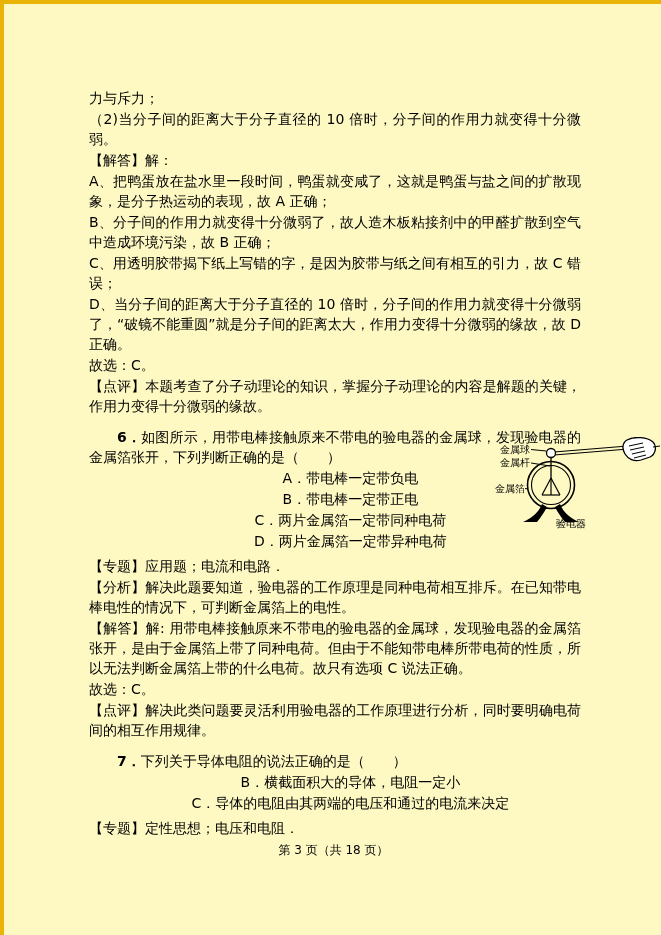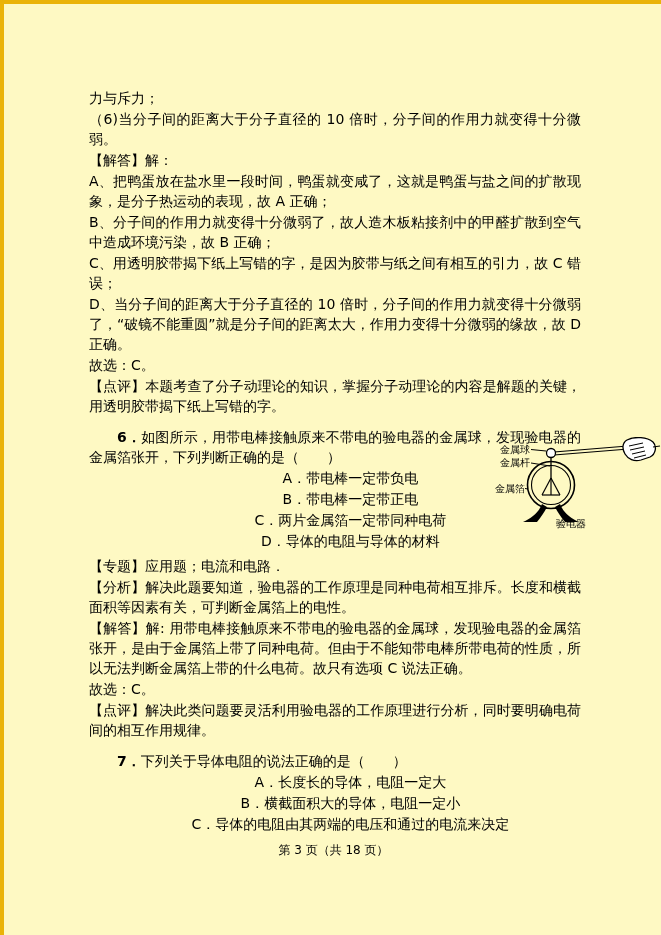--- a/index.html
+++ b/index.html
@@ -40,28 +40,28 @@
     text-align:center; font-size:12px; color:#000;
   }
 </style>
 </head>
 <body>
 
 <div class="page">
   <div class="content">
 
     <p class="para">力与斥力；</p>
-    <p class="para">（6)当分子间的距离大于分子直径的 10 倍时，分子间的作用力就变得十分微弱。</p>
+    <p class="para">（2)当分子间的距离大于分子直径的 10 倍时，分子间的作用力就变得十分微弱。</p>
     <p class="para"><span class="tag">【解答】</span><span>解：</span></p>
     <p class="para">A、把鸭蛋放在盐水里一段时间，鸭蛋就变咸了，这就是鸭蛋与盐之间的扩散现象，是分子热运动的表现，故 A 正确；</p>
     <p class="para">B、分子间的作用力就变得十分微弱了，故人造木板粘接剂中的甲醛扩散到空气中造成环境污染，故 B 正确；</p>
     <p class="para">C、用透明胶带揭下纸上写错的字，是因为胶带与纸之间有相互的引力，故 C 错误；</p>
     <p class="para">D、当分子间的距离大于分子直径的 10 倍时，分子间的作用力就变得十分微弱了，“破镜不能重圆”就是分子间的距离太大，作用力变得十分微弱的缘故，故 D 正确。</p>
     <p class="para">故选：C。</p>
-    <p class="para"><span class="tag">【点评】</span><span>本题考查了分子动理论的知识，掌握分子动理论的内容是解题的关键，用透明胶带揭下纸上写错的字。</span></p>
+    <p class="para"><span class="tag">【点评】</span><span>本题考查了分子动理论的知识，掌握分子动理论的内容是解题的关键，作用力变得十分微弱的缘故。</span></p>
 
     <div class="qblock">
       <p class="para stem"><span class="qnum">6．</span><span>如图所示，用带电棒接触原来不带电的验电器的金属球，发现验电器的金属箔张开，下列判断正确的是（　　）</span></p>
 
       <div class="figure">
         <svg width="168" height="96" viewBox="0 0 168 96">
 
           <g stroke="#000" stroke-width="1.2" fill="none">
             <line x1="60" y1="15" x2="146" y2="8"></line>
             <line x1="60" y1="18" x2="147" y2="11"></line>
@@ -103,32 +103,32 @@
           <text x="6" y="16">金属球</text>
           <text x="6" y="29">金属杆</text>
           <text x="1" y="55">金属箔</text>
           <text x="62" y="90">验电器</text>
         </svg>
       </div>
 
       <p class="para option">A．带电棒一定带负电</p>
       <p class="para option">B．带电棒一定带正电</p>
       <p class="para option">C．两片金属箔一定带同种电荷</p>
-      <p class="para option">D．导体的电阻与导体的材料</p>
+      <p class="para option">D．两片金属箔一定带异种电荷</p>
 
       <p class="para topic-para"><span class="tag">【专题】</span><span>应用题；电流和电路．</span></p>
-      <p class="para"><span class="tag">【分析】</span><span>解决此题要知道，验电器的工作原理是同种电荷相互排斥。长度和横截面积等因素有关，可判断金属箔上的电性。</span></p>
+      <p class="para"><span class="tag">【分析】</span><span>解决此题要知道，验电器的工作原理是同种电荷相互排斥。在已知带电棒电性的情况下，可判断金属箔上的电性。</span></p>
       <p class="para"><span class="tag">【解答】</span><span>解: 用带电棒接触原来不带电的验电器的金属球，发现验电器的金属箔张开，是由于金属箔上带了同种电荷。但由于不能知带电棒所带电荷的性质，所以无法判断金属箔上带的什么电荷。故只有选项 C 说法正确。</span></p>
       <p class="para">故选：C。</p>
       <p class="para"><span class="tag">【点评】</span><span>解决此类问题要灵活利用验电器的工作原理进行分析，同时要明确电荷间的相互作用规律。</span></p>
     </div>
 
     <div class="qblock">
       <p class="para stem"><span class="qnum">7．</span><span>下列关于导体电阻的说法正确的是（　　）</span></p>
-      <p class="para option">A．长度长的导体，电阻一定大</p>
       <p class="para option">B．横截面积大的导体，电阻一定小</p>
       <p class="para option">C．导体的电阻由其两端的电压和通过的电流来决定</p>
+      <p class="para topic-para"><span class="tag">【专题】</span><span>定性思想；电压和电阻．</span></p>
     </div>
 
   </div>
 
   <div class="footer">第 3 页（共 18 页）</div>
 </div>
 
 </body></html>

